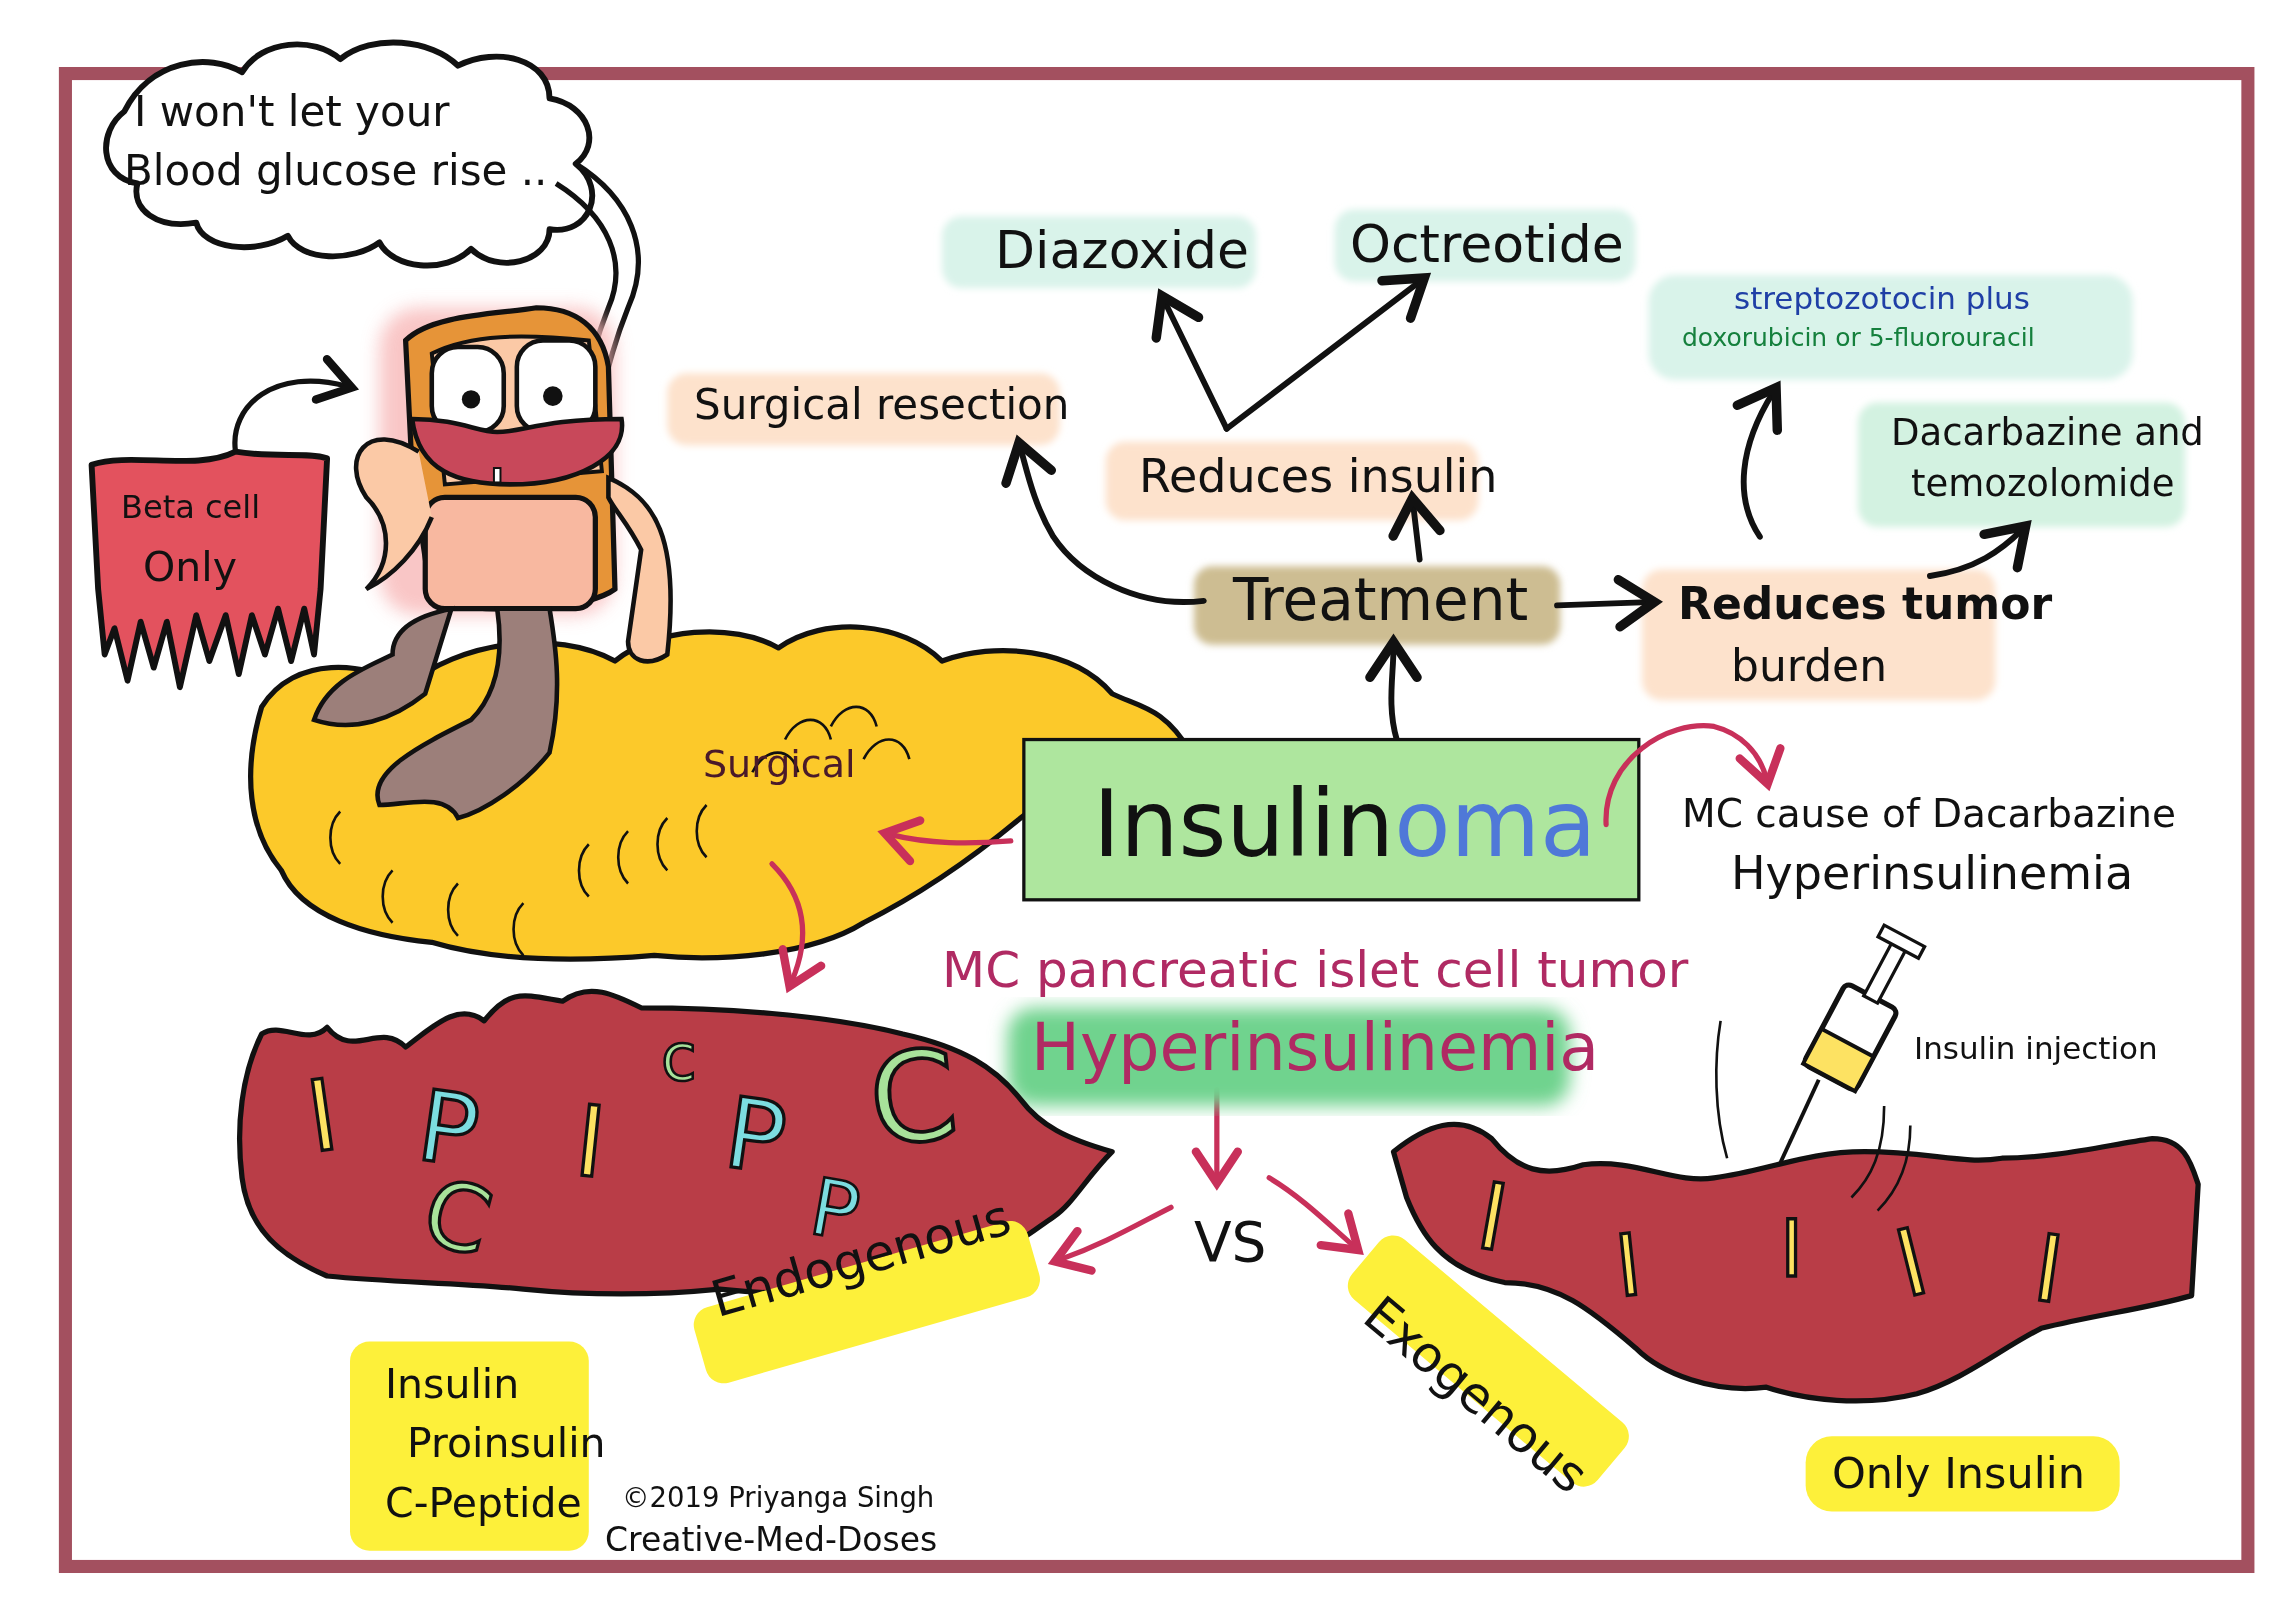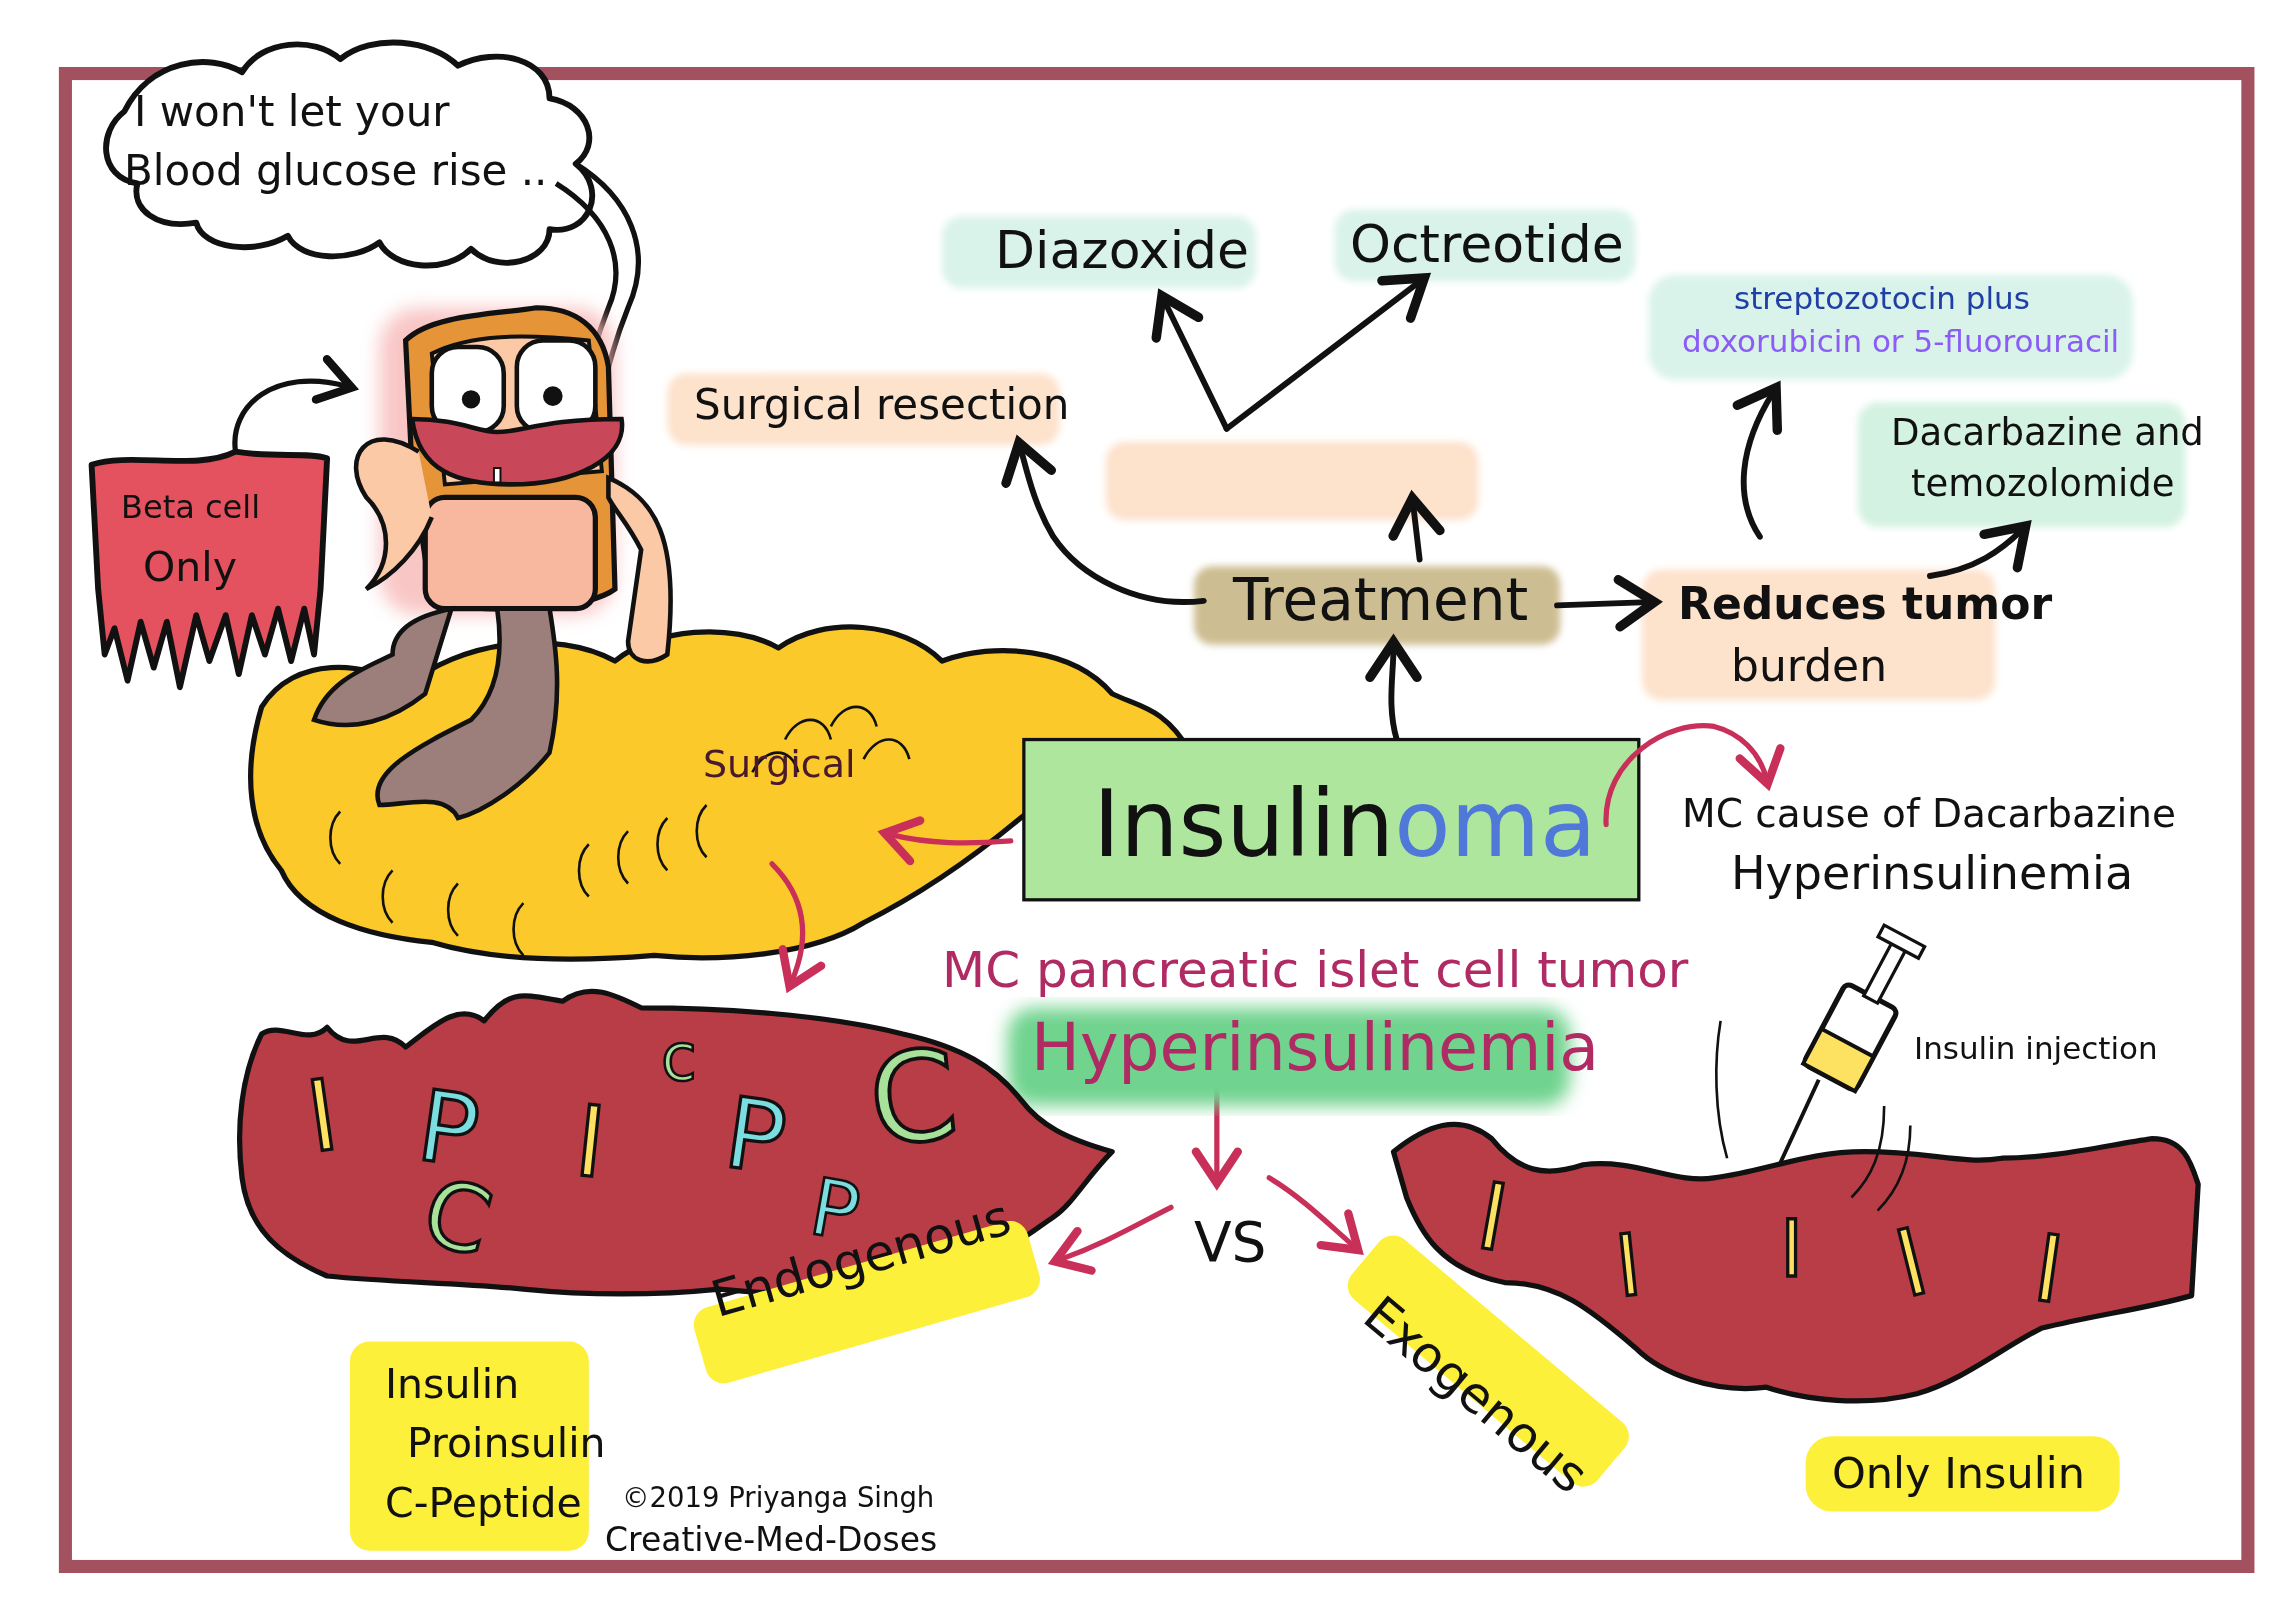--- a/index.html
+++ b/index.html
@@ -148,26 +148,27 @@
   <div class="lbl" style="left:124px;top:147px;font-size:42px;">Blood glucose rise ..</div>
 
   <div class="lbl" style="left:121px;top:483px;font-size:32px;margin-top:6px;">Beta cell</div>
   <div class="lbl" style="left:143px;top:544px;font-size:41px;">Only</div>
 
   <div class="lbl" style="left:703px;top:743px;font-size:38px;color:#4a1a2a;">Surgical</div>
 
   <div class="lbl" style="left:995px;top:221px;font-size:52px;">Diazoxide</div>
   <div class="lbl" style="left:1350px;top:215px;font-size:52px;">Octreotide</div>
   <div class="lbl" style="left:694px;top:381px;font-size:42px;">Surgical resection</div>
+  <div class="lbl" style="left:1139px;top:450px;font-size:46px;">Reduces insulin</div>
   <div class="lbl" style="left:1233px;top:567px;font-size:58px;">Treatment</div>
   <div class="lbl" style="left:1678px;top:579px;font-size:44px;font-weight:bold;">Reduces tumor</div>
   <div class="lbl" style="left:1731px;top:641px;font-size:44px;">burden</div>
 
   <div class="lbl" style="left:1734px;top:281px;font-size:31px;color:#1f3fa6;">streptozotocin plus</div>
-  <div class="lbl" style="left:1682px;top:324px;font-size:31px;color:#8b5cf6;">doxorubicin or 5-fluorouracil</div>
+  <div class="lbl" style="left:1682px;top:324px;font-size:25px;color:#15803d;">doxorubicin or 5-fluorouracil</div>
   <div class="lbl" style="left:1891px;top:412px;font-size:37px;">Dacarbazine and</div>
   <div class="lbl" style="left:1911px;top:463px;font-size:37px;">temozolomide</div>
 
   <div class="lbl" style="left:1093px;top:772px;font-size:92px;">
     <span style="color:#111;">Insulin</span><span style="color:#4f78d8;">oma</span>
   </div>
 
   <div class="lbl" style="left:942px;top:906px;font-size:50px;color:#b02a63;margin-top:36px;">MC pancreatic islet cell tumor</div>
 
   <div class="lbl" style="left:1682px;top:792px;font-size:39px;">MC cause of Dacarbazine</div>

